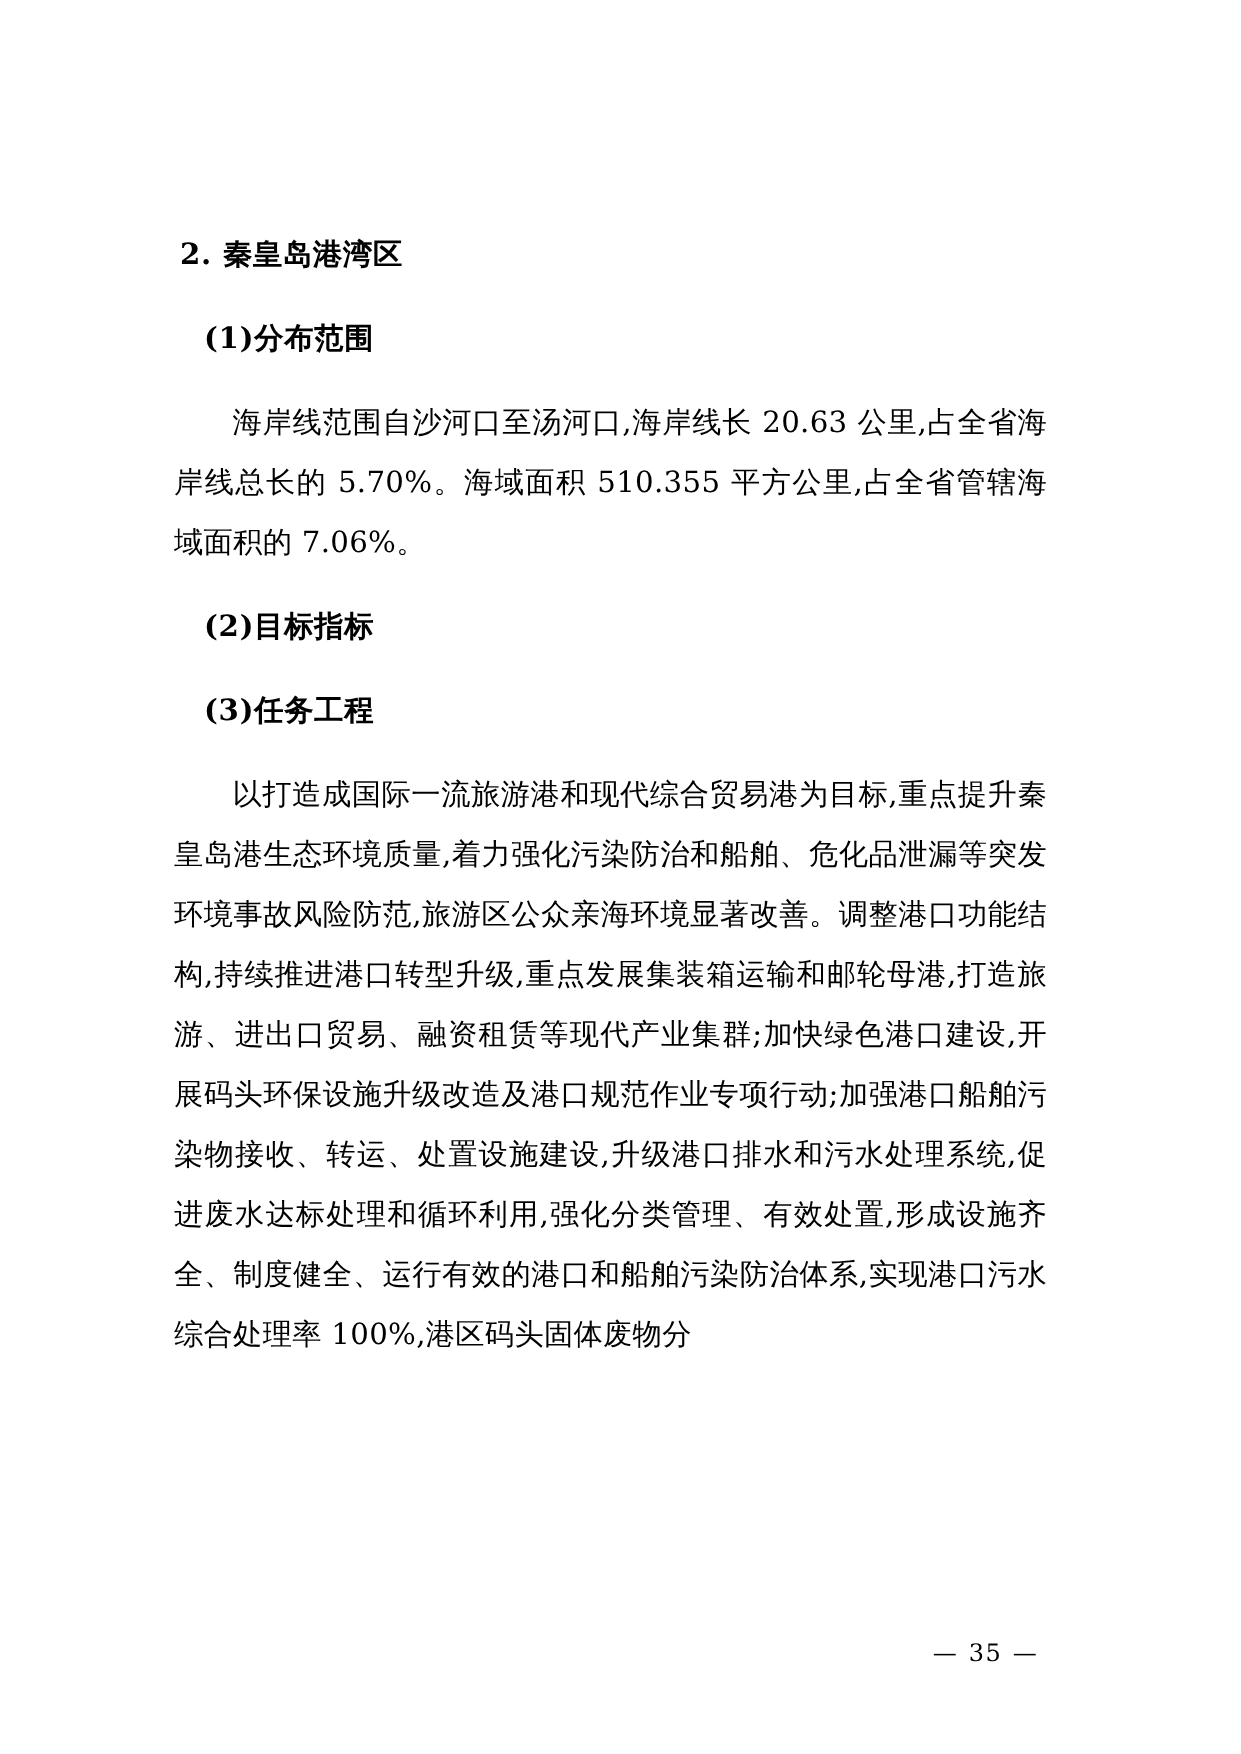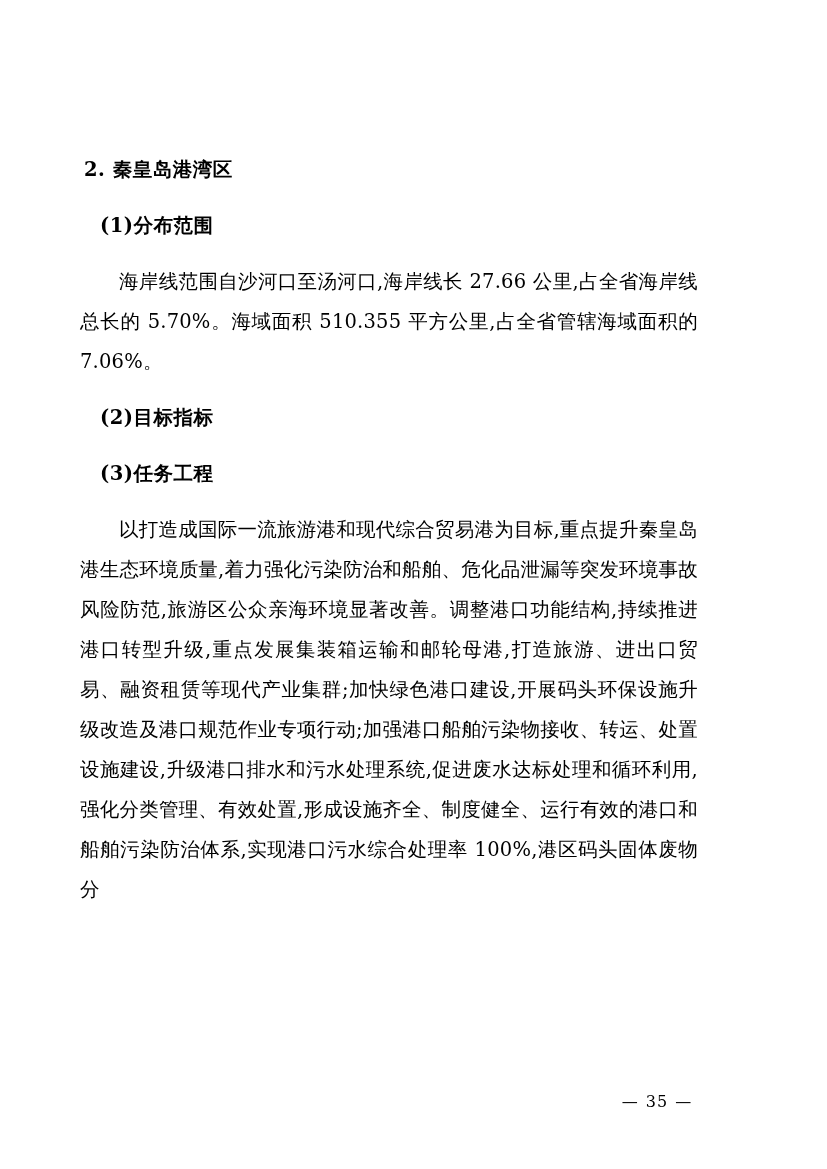--- a/index.html
+++ b/index.html
@@ -15,21 +15,21 @@
     position: relative;
     overflow: hidden;
   }
   .page {
     position: absolute;
     left: 0;
     top: 0;
     width: 794px;
     height: 1169px;
     box-sizing: border-box;
-    padding: 150px 96px 60px 80px;
+    padding: 150px 96px 60px 116px;
   }
   .doc-body {
     font-size: 19.5px;
     line-height: 40px;
     letter-spacing: 0.2px;
     text-align: justify;
     text-justify: inter-ideograph;
   }
   .heading {
     font-weight: bold;
@@ -71,21 +71,21 @@
 </head>
 <body>
 
 <div class="page">
   <div class="doc-body">
 
     <p class="heading level2">2. 秦皇岛港湾区</p>
 
     <p class="subheading">(1)分布范围</p>
 
-    <p class="para">海岸线范围自沙河口至汤河口,海岸线长 27.66 公里,占全省海岸线总长的 5.70%。海域面积 510.355 平方公里,占全省管辖海域面积的 7.06%。</p>
+    <p class="para">海岸线范围自沙河口至汤河口,海岸线长 20.63 公里,占全省海岸线总长的 5.70%。海域面积 510.355 平方公里,占全省管辖海域面积的 7.06%。</p>
 
     <p class="subheading">(2)目标指标</p>
 
 
     <p class="subheading">(3)任务工程</p>
 
     <p class="para">以打造成国际一流旅游港和现代综合贸易港为目标,重点提升秦皇岛港生态环境质量,着力强化污染防治和船舶、危化品泄漏等突发环境事故风险防范,旅游区公众亲海环境显著改善。调整港口功能结构,持续推进港口转型升级,重点发展集装箱运输和邮轮母港,打造旅游、进出口贸易、融资租赁等现代产业集群;加快绿色港口建设,开展码头环保设施升级改造及港口规范作业专项行动;加强港口船舶污染物接收、转运、处置设施建设,升级港口排水和污水处理系统,促进废水达标处理和循环利用,强化分类管理、有效处置,形成设施齐全、制度健全、运行有效的港口和船舶污染防治体系,实现港口污水综合处理率 100%,港区码头固体废物分</p>
 
   </div>
 

